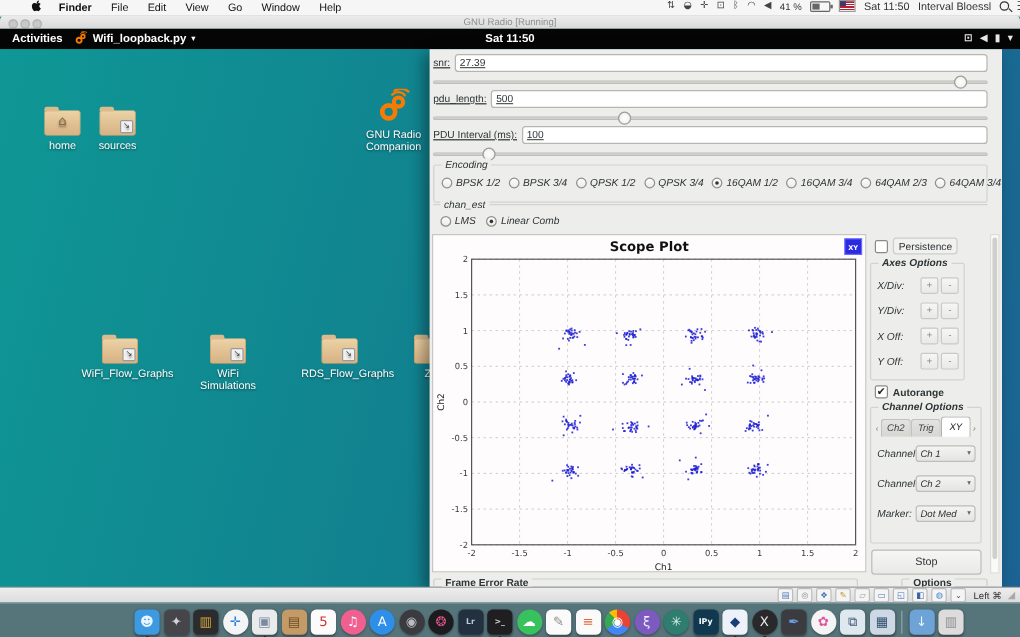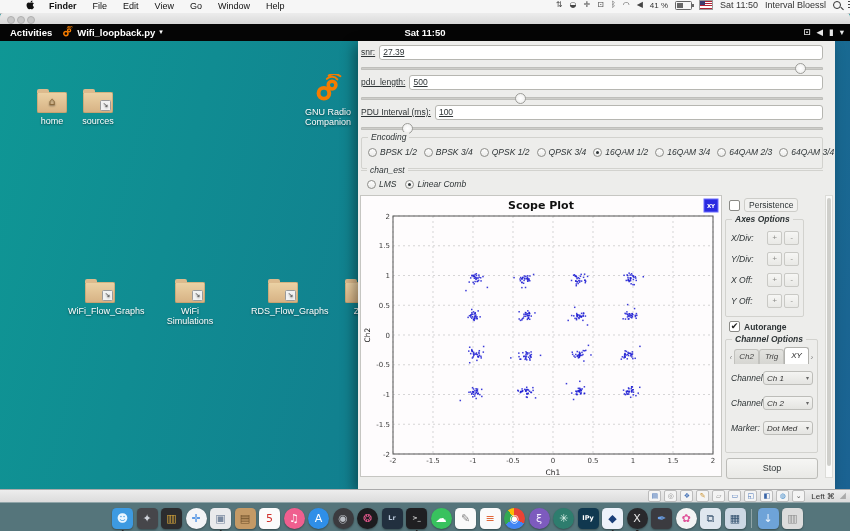--- a/index.html
+++ b/index.html
@@ -165,20 +165,21 @@
       <span style="font-size:9px;">Interval Bloessl</span>
       <span class="mag"></span>
       <span class="nclist"></span>
     </div>
   </div>
 
   <div id="vm-titlebar">
     <span class="tl" style="left:7px;"></span>
     <span class="tl" style="left:17px;"></span>
     <span class="tl" style="left:27px;"></span>
+    <span id="vm-title">GNU Radio [Running]</span>
   </div>
 
   <div id="gnomebar">
     <span id="gn-activities">Activities</span>
     <span id="gn-appmenu">
       <span id="gn-grc-icon"><svg width="11" height="11" viewBox="0 0 24 24">
             <circle cx="8.5" cy="16.5" r="4.6" fill="none" stroke="#f57c00" stroke-width="3.4"></circle>
             <circle cx="15.5" cy="9.5" r="3.3" fill="none" stroke="#f57c00" stroke-width="3"></circle>
             <path d="M11 4.2 A6 6 0 0 1 20 4.6" fill="none" stroke="#f57c00" stroke-width="1.7" stroke-linecap="round"></path>
             <path d="M12.6 1.4 A9 9 0 0 1 22.6 1.9" fill="none" stroke="#f57c00" stroke-width="1.7" stroke-linecap="round"></path>
@@ -927,20 +928,28 @@
           </div>
       </div>
 
       <div id="stop-btn">Stop</div>
     </div>
 
     <div id="vscroll">
         <i></i>
       </div>
 
+    <div id="bottom-strip">
+      <div class="cutframe" style="left:3px;width:352px;">
+        <span>Frame Error Rate</span>
+      </div>
+      <div class="cutframe" style="left:393px;right:12px;">
+        <span>Options</span>
+      </div>
+    </div>
   </div>
 
   <div id="vboxbar">
     <span id="vbox-icons" style="display:flex;gap:3px;">
         <span class="vbi glyph" style="color: rgb(74, 118, 184);">▤</span>
         <span class="vbi glyph" style="color: rgb(138, 138, 138);">◎</span>
         <span class="vbi glyph" style="color: rgb(74, 118, 184);">❖</span>
         <span class="vbi glyph" style="color: rgb(201, 143, 42);">✎</span>
         <span class="vbi glyph" style="color: rgb(154, 154, 154);">▱</span>
         <span class="vbi glyph" style="color: rgb(74, 118, 184);">▭</span>

